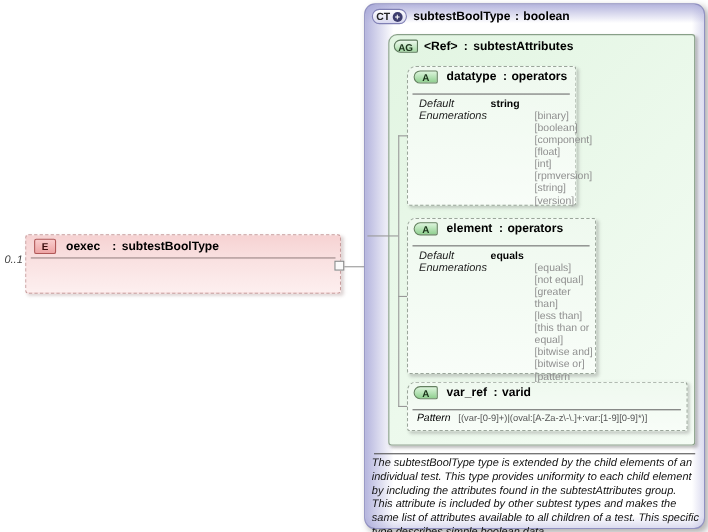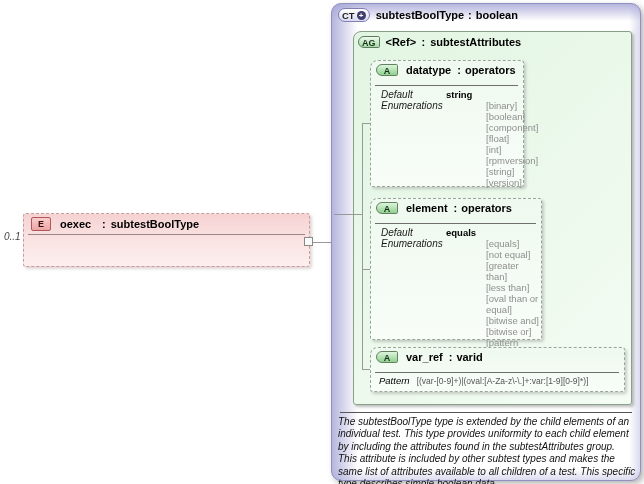--- a/index.html
+++ b/index.html
@@ -197,21 +197,21 @@
             <div>Default</div>
             <div>Enumerations</div>
           </div>
           <div class="facet-values">
             <div class="default-value">equals</div>
             <div class="enum-list">
                 <div class="enum-item">[equals]</div>
                 <div class="enum-item">[not equal]</div>
                 <div class="enum-item">[greater than]</div>
                 <div class="enum-item">[less than]</div>
-                <div class="enum-item">[oval than or equal]</div>
+                <div class="enum-item">[this than or equal]</div>
                 <div class="enum-item">[bitwise and]</div>
                 <div class="enum-item">[bitwise or]</div>
                 <div class="enum-item">[pattern match]</div>
               </div>
           </div>
         </div>
       </div>
 
       <div class="attr-box attr-varref">
         <div class="attr-header">

